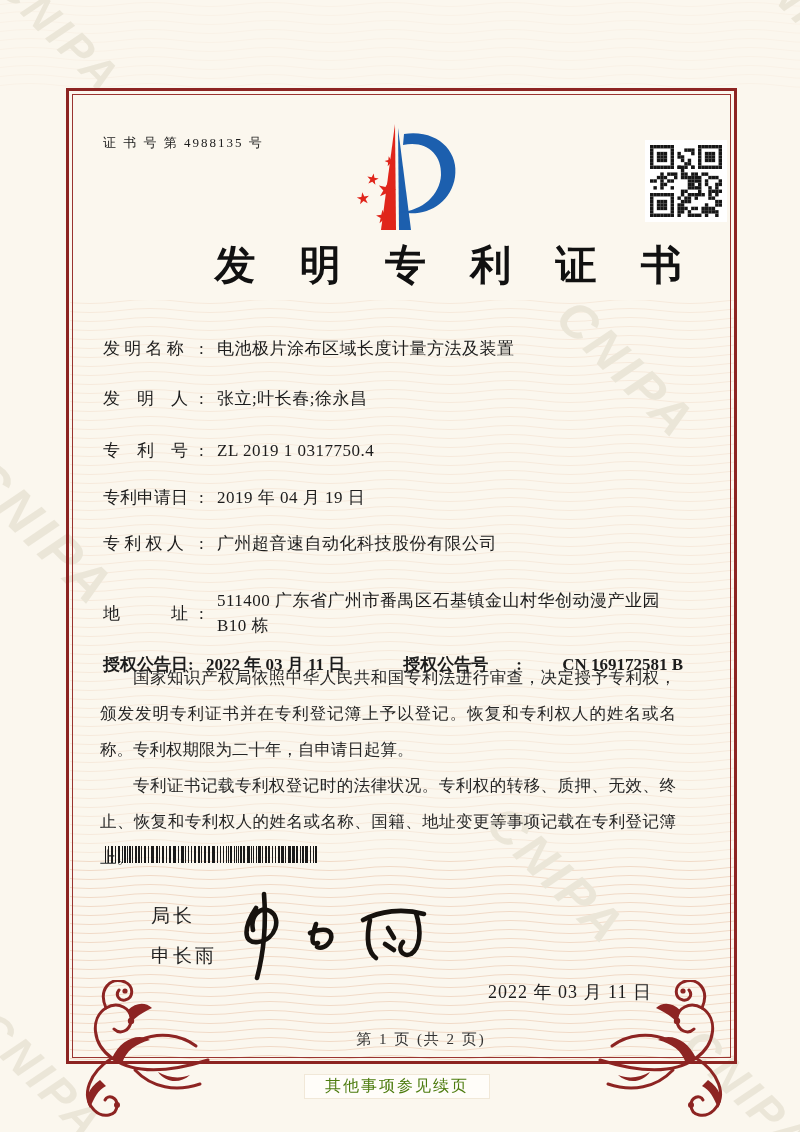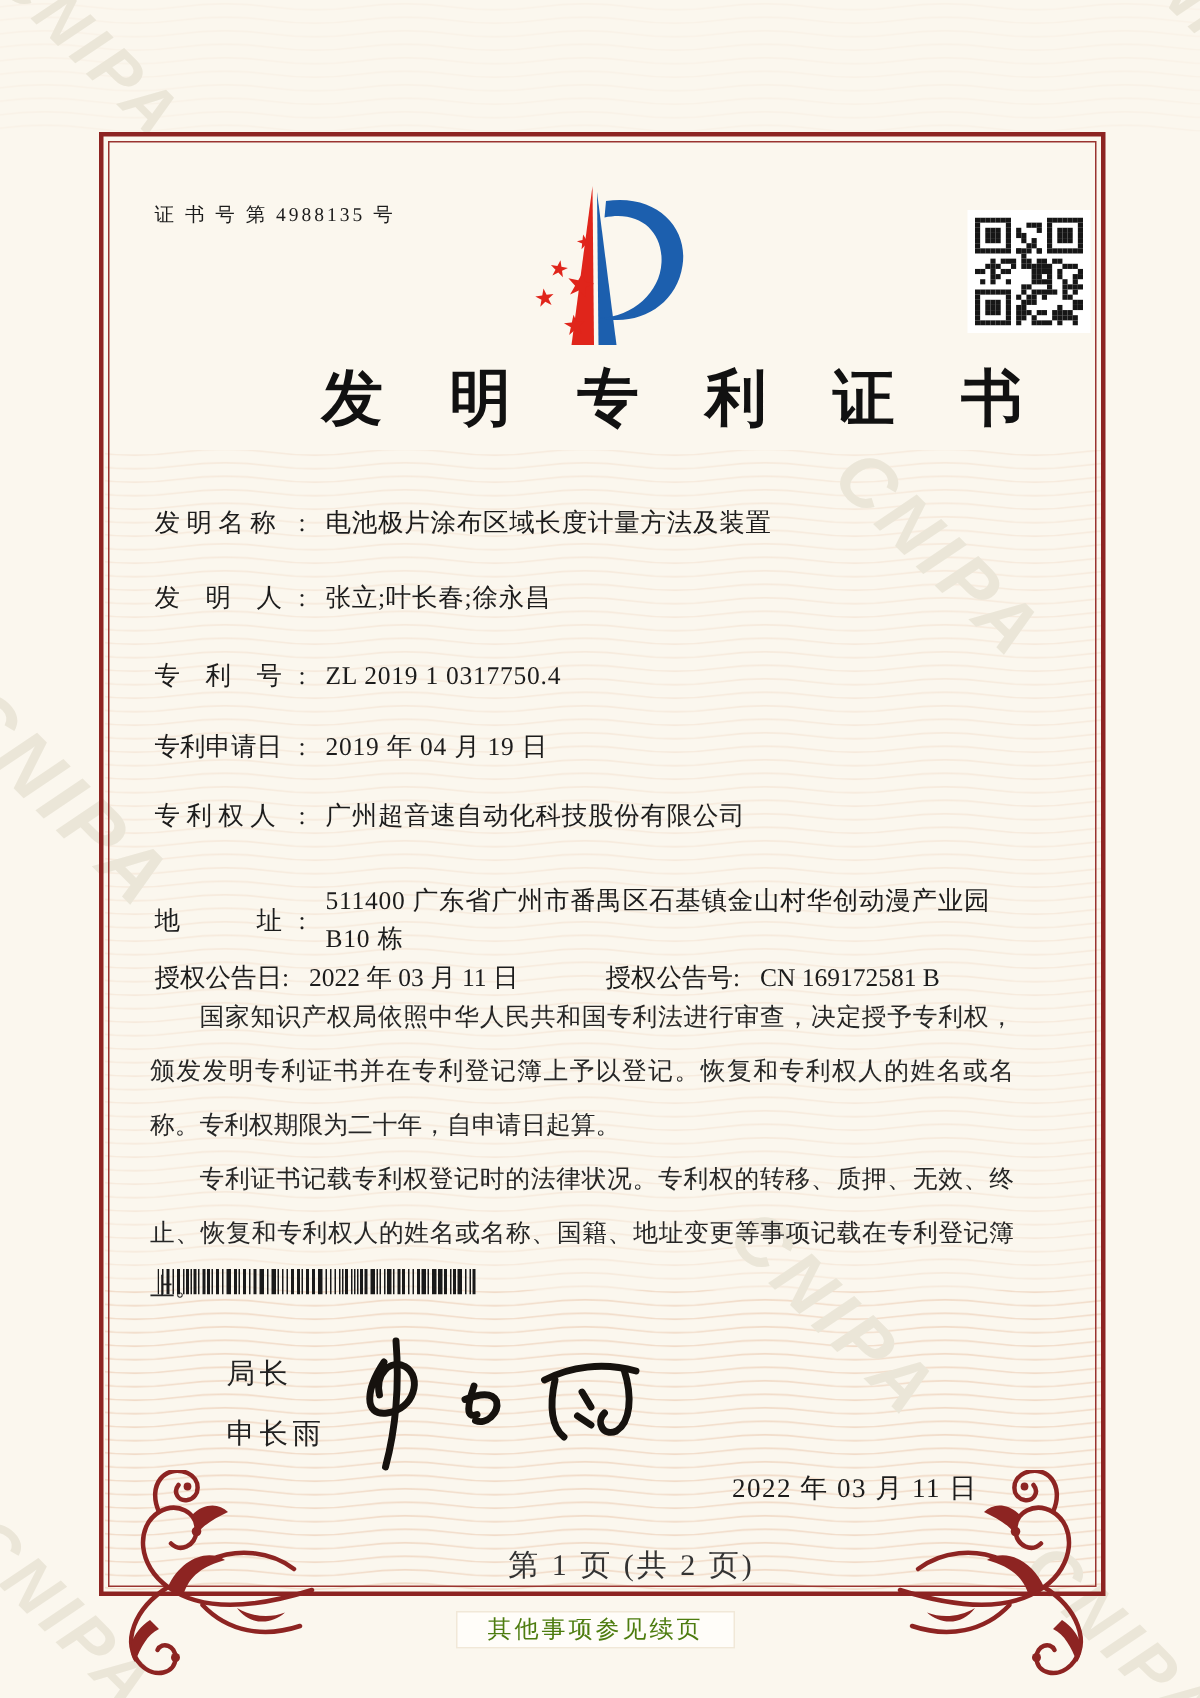--- a/index.html
+++ b/index.html
@@ -45,40 +45,40 @@
   .frow { display:flex; align-items:center; margin-bottom:24px; line-height:25px; }
   .flabel { width:96px; flex:0 0 96px; white-space:nowrap; }
   .fcolon { width:18px; flex:0 0 18px; }
   .fvalue { flex:1; letter-spacing:0.5px; }
   .frow.r1 { margin-bottom:25px; }
   .frow.r2 { margin-bottom:27px; }
   .frow.r3 { margin-bottom:22px; }
   .frow.r4 { margin-bottom:21px; }
   .frow.r5 { margin-bottom:32px; }
   .frow.r6 { margin-bottom:0; }
-  .grant-row { display:flex; margin-top:1px; font-size:17px; line-height:25px; }
+  .grant-row { display:flex; margin-top:14px; font-size:17px; line-height:25px;font-weight:bold; }
   .grant-pair { display:flex; white-space:nowrap; }
-  .grant-pair.second { margin-left:58px; }
+  .grant-pair.second { margin-left:58px;gap:28px; }
 
   .body-text { position:absolute; left:100px; top:660px; width:576px;
                font-size:16.5px; line-height:36px; color:#262626; text-align:justify; }
   .body-text p { text-indent:2em; }
 
   .barcode { position:absolute; left:105px; top:846px; }
 
   .officer { position:absolute; left:113px; top:903px; font-size:19px;
              font-family:"Liberation Sans","DejaVu Sans",sans-serif; color:#222; }
   .officer div { margin-bottom:14px; letter-spacing:3px;margin-left:38px; }
   .signature { position:absolute; left:228px; top:886px; }
 
   .issue-date { position:absolute; left:430px; top:980px; width:280px; text-align:center;
                 font-size:18px; letter-spacing:1px; }
 
   .page-num { position:absolute; left:66px; top:1030px; width:710px; text-align:center;
-              font-size:20px; letter-spacing:2px; color:#333; }
+              font-size:15px; letter-spacing:2px; color:#333; }
 
   .note-box { position:absolute; left:304px; top:1074px; background:#fffdf9;
               border:1px solid #f1e8d8; padding:1px 20px; font-size:16px;
               letter-spacing:2px; color:#4d7c0f; }
 </style>
 </head>
 <body>
 
 <div class="page">
 

